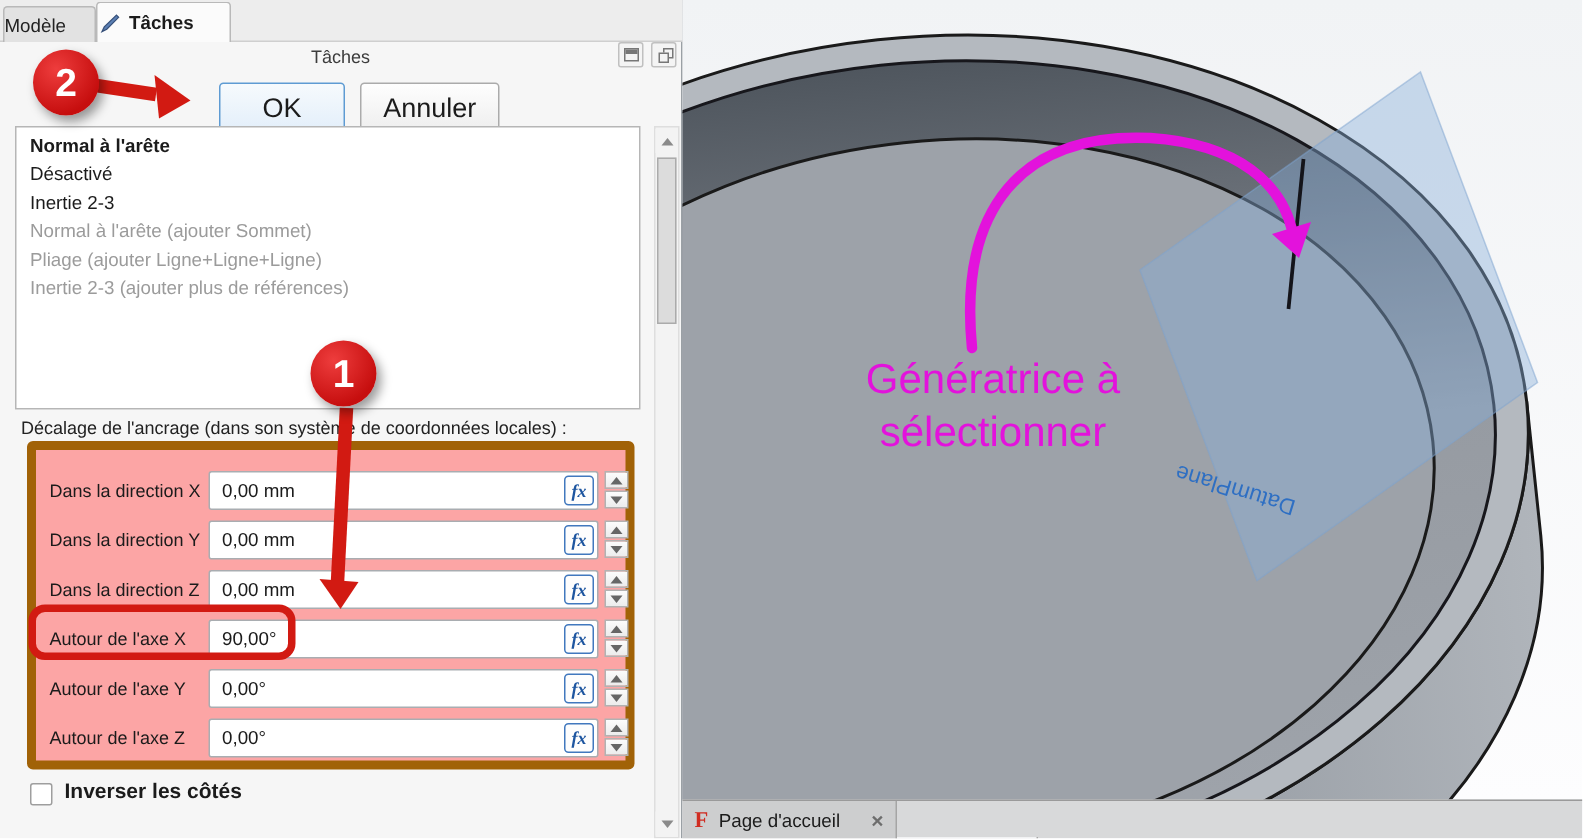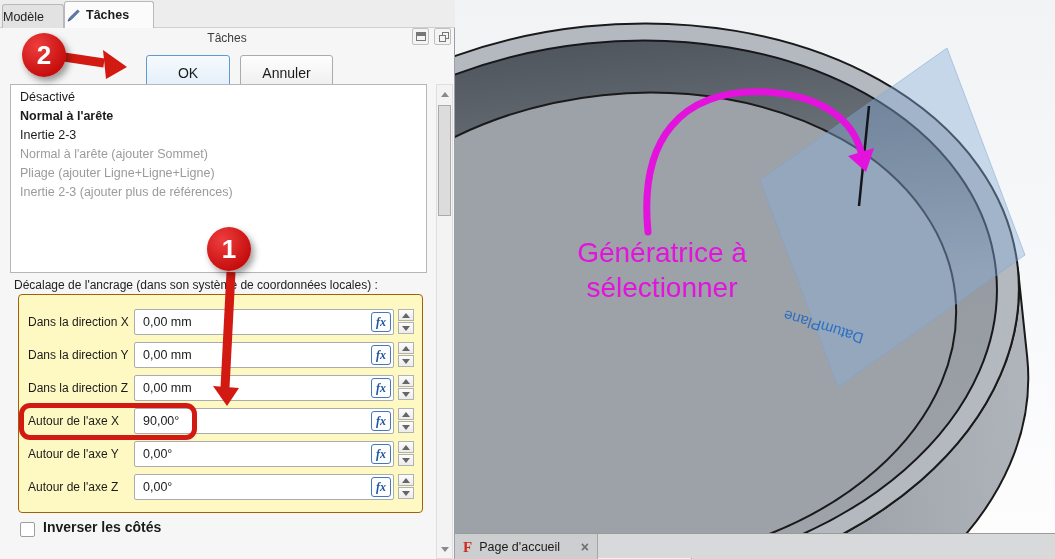--- a/index.html
+++ b/index.html
@@ -18,34 +18,34 @@
   .win-btn{position:absolute;top:28px;width:17px;height:17px;border:1px solid #c0c0c0;border-radius:2px;
            background:#f4f4f4;display:flex;align-items:center;justify-content:center;}
   .win-btn.dock{left:412px;}
   .win-btn.float{left:434px;}
   .ico-rect{display:block;width:10px;height:9px;border:1px solid #777;}
   .ico-bar{display:block;width:100%;height:3px;background:#777;}
   .ico-sq1{position:absolute;width:7px;height:7px;border:1px solid #777;left:4px;top:6px;background:#f4f4f4;}
   .ico-sq2{position:absolute;width:7px;height:7px;border:1px solid #777;left:7px;top:3px;background:#f4f4f4;}
 
   .btn{position:absolute;top:55px;height:35px;display:flex;align-items:center;justify-content:center;
-       font-size:14px;border-radius:3px;cursor:default;}
+       font-size:18px;border-radius:3px;cursor:default;}
   .btn-ok{left:146px;width:84px;border:1px solid #5e9bd3;background:linear-gradient(#f6fafd,#e2eefa);}
   .btn-cancel{left:240px;width:93px;border:1px solid #ababab;background:linear-gradient(#fefefe,#ededed);}
 
   .listbox{position:absolute;left:10px;top:84px;width:417px;height:189px;background:#ffffff;
            border:1px solid #b6b6b6;padding-top:3px;overflow:hidden;}
   .list-item{height:19px;line-height:19px;padding-left:9px;font-size:12.5px;white-space:nowrap;}
   .list-item.bold{font-weight:bold;}
   .list-item.disabled{color:#9b9b9b;}
 
   .offset-caption{position:absolute;left:14px;top:278px;font-size:12px;color:#222;white-space:nowrap;}
 
-  .groupbox{position:absolute;left:18px;top:294px;width:405px;height:219px;border:1px solid #a16207;
-            border-radius:4px;background:#fef9c3;}
+  .groupbox{position:absolute;left:18px;top:294px;width:405px;height:219px;border:6px solid #a16207;
+            border-radius:4px;background:#fca5a5;}
   .field-row{position:absolute;left:0;width:100%;height:26px;}
   .field-label{position:absolute;left:9px;top:0;width:102px;line-height:26px;font-size:12px;white-space:nowrap;}
   .field-input{position:absolute;left:115px;top:0;width:260px;height:26px;border:1px solid #a9adb1;
                border-radius:2px;background:#fff;font-size:12.5px;padding:0 26px 0 8px;
                font-family:"Liberation Sans",sans-serif;color:#1b1b1b;}
   .fx-btn{position:absolute;left:352px;top:3px;width:20px;height:20px;border:1px solid #4178be;border-radius:3px;
           background:#fdfdfd;color:#1e56a0;font-family:"Liberation Serif",serif;font-style:italic;font-weight:bold;
           font-size:12px;display:flex;align-items:center;justify-content:center;}
   .spinner{position:absolute;left:379px;top:0;width:16px;height:26px;}
   .spin-btn{position:absolute;left:0;width:16px;height:12px;border:1px solid #b2b2b2;
@@ -118,22 +118,22 @@
       </div>
     <div class="win-btn float">
         <span class="ico-sq2"></span>
         <span class="ico-sq1"></span>
       </div>
 
     <div class="btn btn-ok">OK</div>
     <div class="btn btn-cancel">Annuler</div>
 
     <div class="listbox">
+      <div class="list-item bold">Normal à l'arête</div>
       <div class="list-item">Désactivé</div>
-      <div class="list-item bold">Normal à l'arête</div>
       <div class="list-item">Inertie 2-3</div>
       <div class="list-item disabled">Normal à l'arête (ajouter Sommet)</div>
       <div class="list-item disabled">Pliage (ajouter Ligne+Ligne+Ligne)</div>
       <div class="list-item disabled">Inertie 2-3 (ajouter plus de références)</div>
     </div>
 
     <div class="offset-caption">Décalage de l'ancrage (dans son système de coordonnées locales) :</div>
 
     <div class="groupbox">
 

